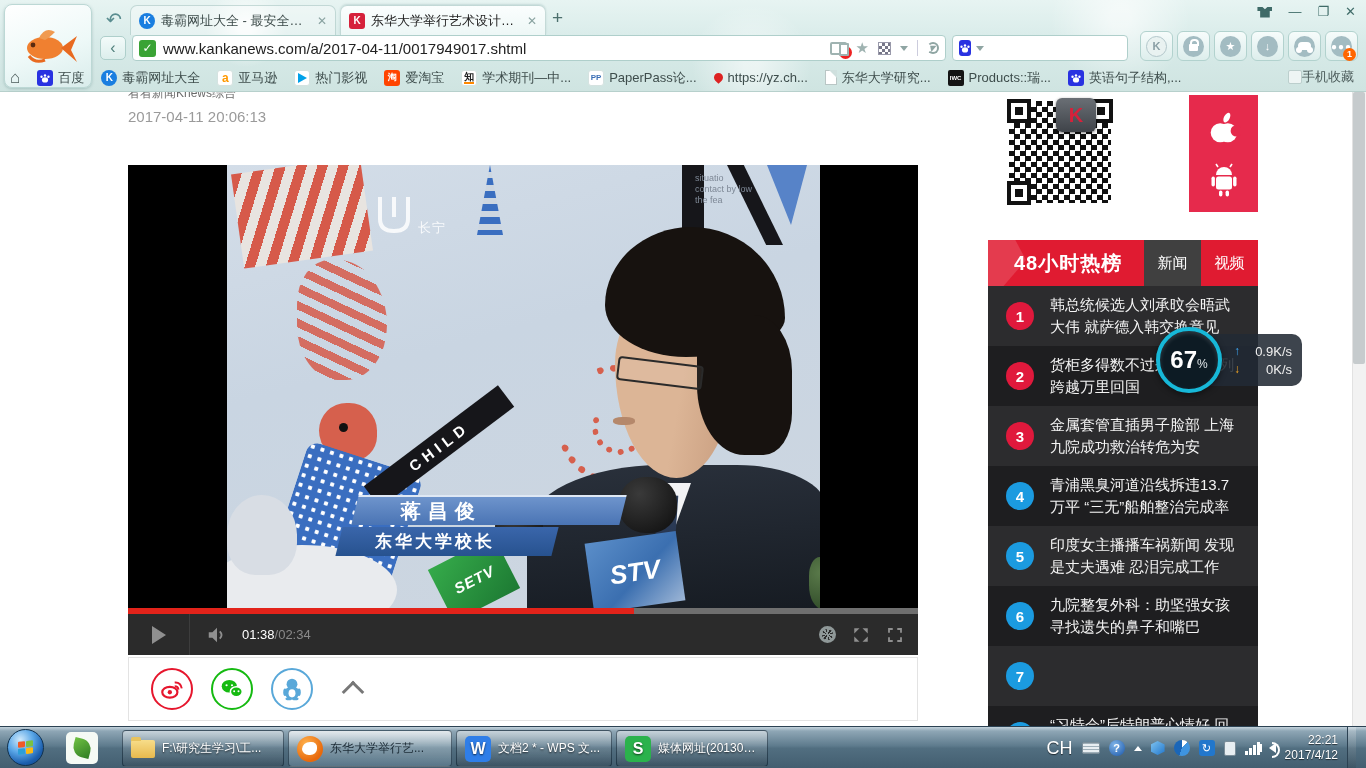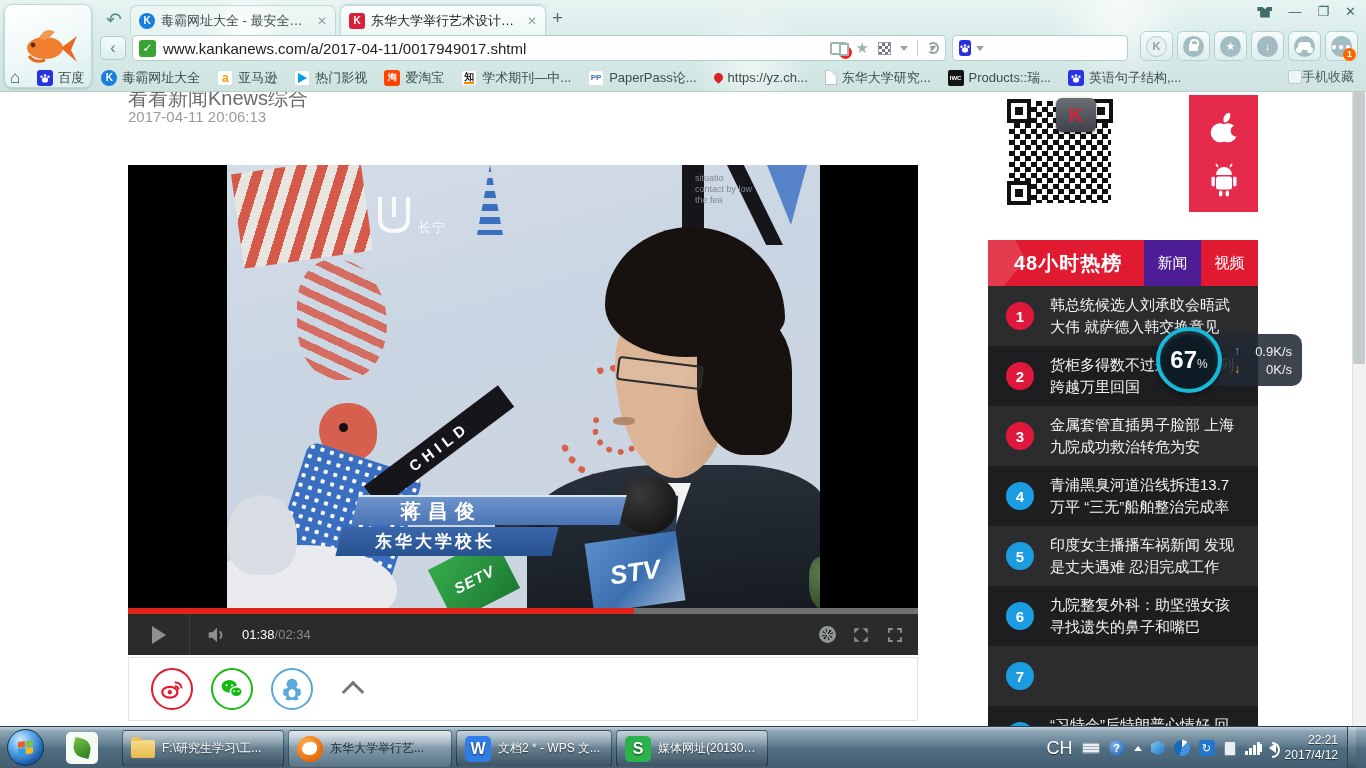--- a/index.html
+++ b/index.html
@@ -83,21 +83,21 @@
   .play-tri { width:0; height:0; border-top:5px solid transparent; border-bottom:5px solid transparent; border-left:9px solid #00a1e9; }
   .zhi { color:#222; font-size:10px; border-bottom:2px solid #f80; line-height:11px; }
   .bird { width:9px; height:9px; background:#d22; border-radius:50% 50% 0 50%; transform:rotate(45deg); }
   .page-ic { width:12px; height:15px; background:#fff; border:1px solid #b9c6c5; position:relative; }
   .page-ic::after { content:""; position:absolute; right:-1px; top:-1px; border:4px solid transparent; border-top-color:#cfe0de; border-right-color:#cfe0de; }
   .bm-right { position:absolute; right:12px; top:68px; display:flex; gap:0; align-items:center; font-size:13px; color:#4c5c5b; }
   .chk { width:14px; height:14px; background:#eef5f4; border:1px solid #bccfcd; border-radius:2px; }
 
   
   .page { position:absolute; left:0; top:92px; width:1366px; height:634px; background:#fff; overflow:hidden; z-index:1; }
-  .src { position:absolute; left:128px; top:-7px; font-size:20px; color:#6b6b6b; }
+  .src { position:absolute; left:128px; top:-7px; font-size:12px; color:#6b6b6b; }
   .pub { position:absolute; left:128px; top:16px; font-size:15px; color:#9a9a9a; }
 
   .player { position:absolute; left:128px; top:73px; width:790px; height:443px; background:#000; overflow:hidden; }
   .poster { position:absolute; left:99px; top:0; width:593px; height:443px; overflow:hidden;
     background:linear-gradient(165deg,#d3dde8 0%, #c9d5e2 40%, #cdd6e0 100%); }
   .shape { position:absolute; }
   .wm { position:absolute; left:147px; top:28px; color:#fff; opacity:.85; display:flex; align-items:flex-end; gap:4px; }
   .wm-cn { font-size:13px; letter-spacing:1px; }
 
   .ribbon { position:absolute; left:128px; top:268px; width:168px; height:27px; background:#16161a; color:#fff;
@@ -145,21 +145,21 @@
     display:flex; align-items:center; justify-content:center; color:#d6213b; font-weight:bold; font-size:20px; box-shadow:0 1px 3px rgba(0,0,0,.5); }
   .app-panel { position:absolute; left:201px; top:3px; width:69px; height:117px; background:#e62a4c; display:flex; flex-direction:column; align-items:center; justify-content:space-around; padding:8px 0; }
 
   .hot { position:absolute; left:988px; top:148px; width:270px; }
   .hot-head { position:relative; height:46px; background:#e01b31; display:flex; align-items:center; overflow:hidden; }
   .hot-head::before { content:""; position:absolute; left:-8px; top:-6px; width:46px; height:58px; background:rgba(255,255,255,.14);
     clip-path:polygon(0 0,70% 0,100% 45%,40% 100%,0 100%); }
   .hot-title { color:#fff; font-size:20px; font-weight:bold; margin-left:26px; letter-spacing:1px; }
   .hot-tabs { margin-left:auto; display:flex; height:46px; }
   .htab { width:57px; height:46px; display:flex; align-items:center; justify-content:center; color:#fff; font-size:15px; }
-  .htab.active { background:#4c1d95; }
+  .htab.active { background:#404040; }
   .hot-item { width:270px; height:60px; position:relative; }
   .hot-item.odd { background:#2c2c2e; } .hot-item.even { background:#1e1e20; }
   .rank { position:absolute; left:18px; top:16px; width:28px; height:28px; border-radius:50%; color:#fff; font-size:15px; font-weight:bold;
     display:flex; align-items:center; justify-content:center; }
   .rank.red { background:#e0193c; } .rank.blue { background:#1b9be0; }
   .hot-text { position:absolute; left:62px; top:8px; width:192px; font-size:15px; line-height:22px; color:#f4f4f4; }
 
   .scrollbar { position:absolute; left:1352px; top:0; width:14px; height:634px; background:#f2f2f2; border-left:1px solid #e2e2e2; }
   .thumb { position:absolute; left:1px; top:0; width:12px; height:272px; background:#c6cbcd; border-radius:2px; }
 

